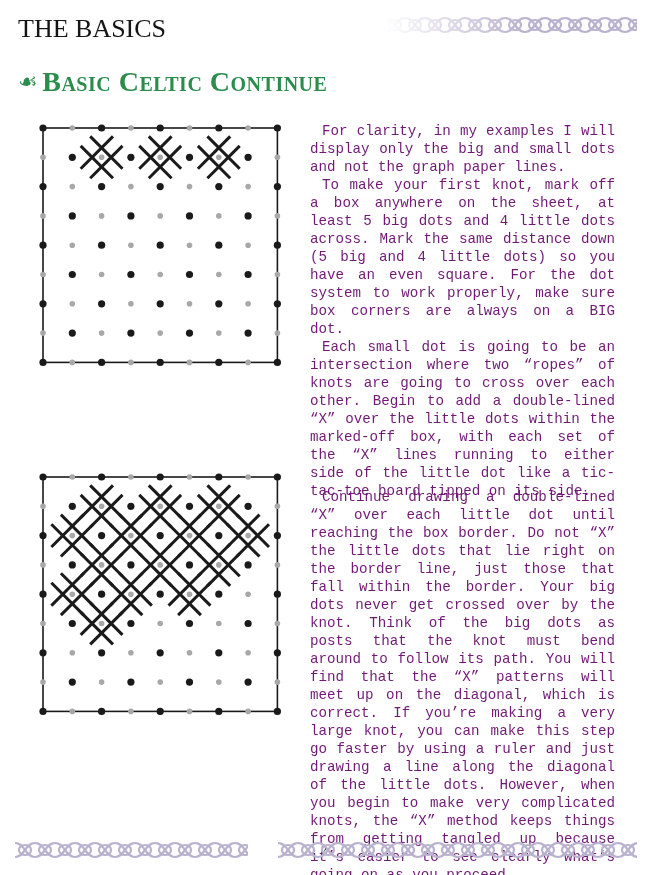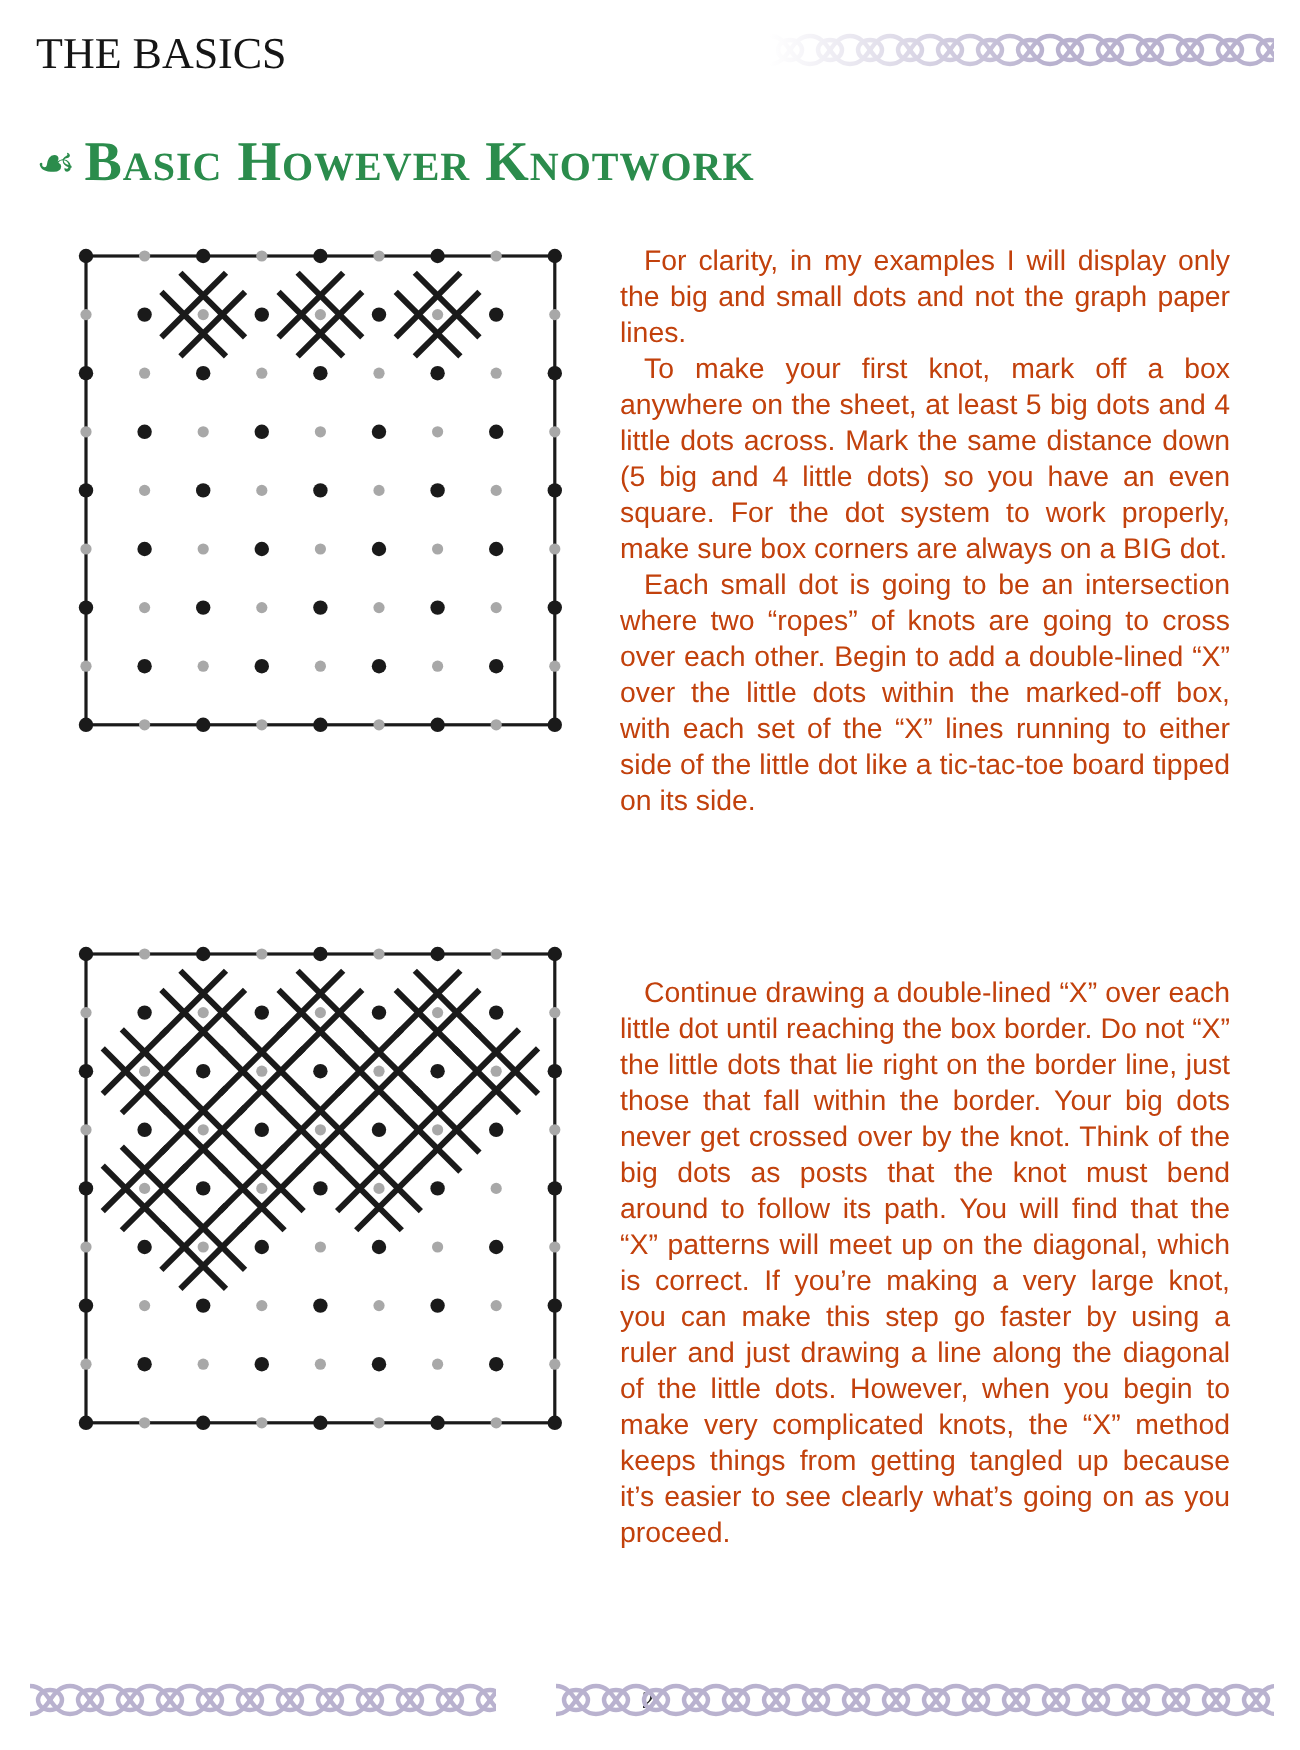--- a/index.html
+++ b/index.html
@@ -1,23 +1,23 @@
 <!DOCTYPE html>
 <html><head>
 <meta charset="utf-8">
 <style>
   html,body{margin:0;padding:0;background:#fff;}
   body{width:650px;height:875px;position:relative;overflow:hidden;font-family:"DejaVu Serif",serif;color:#1a1a1a;}
-  .section-label{position:absolute;left:18px;top:14px;font-family:"Liberation Serif",serif;font-size:22px;letter-spacing:0px;color:#151515;text-align:center;}
+  .section-label{position:absolute;left:18px;top:14px;font-family:"Liberation Serif",serif;font-size:26px;letter-spacing:0px;color:#151515;text-align:center;}
   .knotband{position:absolute;height:20px;}
   .knotband svg{display:block;width:100%;height:100%;}
   .heading{position:absolute;left:18px;top:66px;font-family:"Liberation Serif",serif;font-size:28px;font-weight:bold;color:#2b8c4c;letter-spacing:0.5px;font-variant:small-caps;display:flex;align-items:center;gap:4px;}
   .heading .tri{font-size:22px;font-weight:normal;}
   .fig{position:absolute;}
-  .para{position:absolute;left:310px;width:305px;font-family:Liberation Sans, sans-serif;font-size:14.2px;line-height:18px;text-align:justify;color:#c2410c;}
+  .para{position:absolute;left:310px;width:305px;font-family:Liberation Mono, monospace;font-size:14.2px;line-height:18px;text-align:justify;color:#701a75;}
   .para p{margin:0;text-indent:12px;}
   .page-num{position:absolute;left:321px;top:843px;font-family:"Liberation Serif",serif;font-size:12px;color:#222;}
 </style>
 </head>
 <body>
 
 <div class="section-label">THE BASICS</div>
 <div class="knotband" id="band-top" style="left:385px;top:15px;width:252px;">
     <svg width="252" height="20" viewBox="0 0 252 20">
       <defs>
@@ -66,21 +66,21 @@
         <path d="M240 3 C 250 3, 250 17, 260 17"></path>
         <path d="M240 17 C 250 17, 250 3, 260 3"></path>
         <ellipse cx="250" cy="10" rx="6" ry="5"></ellipse>
       </g>
       <rect x="0" y="0" width="252" height="20" fill="url(#fade-band-top)"></rect>
     </svg>
   </div>
 
 <div class="heading">
   <span class="tri">☙</span>
-  <span>Basic However Knotwork</span>
+  <span>Basic Celtic Continue</span>
 </div>
 
 <svg class="fig" id="fig0" style="left:30px;top:116px;" width="260" height="260">
     <rect x="13" y="12" width="234.4" height="234.4" fill="none" stroke="#1a1a1a" stroke-width="1.6"></rect>
     <circle cx="13" cy="12" r="3.6" fill="#1a1a1a"></circle>
     <circle cx="42.3" cy="12" r="2.8" fill="#a8a8a8"></circle>
     <circle cx="71.6" cy="12" r="3.6" fill="#1a1a1a"></circle>
     <circle cx="100.9" cy="12" r="2.8" fill="#a8a8a8"></circle>
     <circle cx="130.2" cy="12" r="3.6" fill="#1a1a1a"></circle>
     <circle cx="159.5" cy="12" r="2.8" fill="#a8a8a8"></circle>

